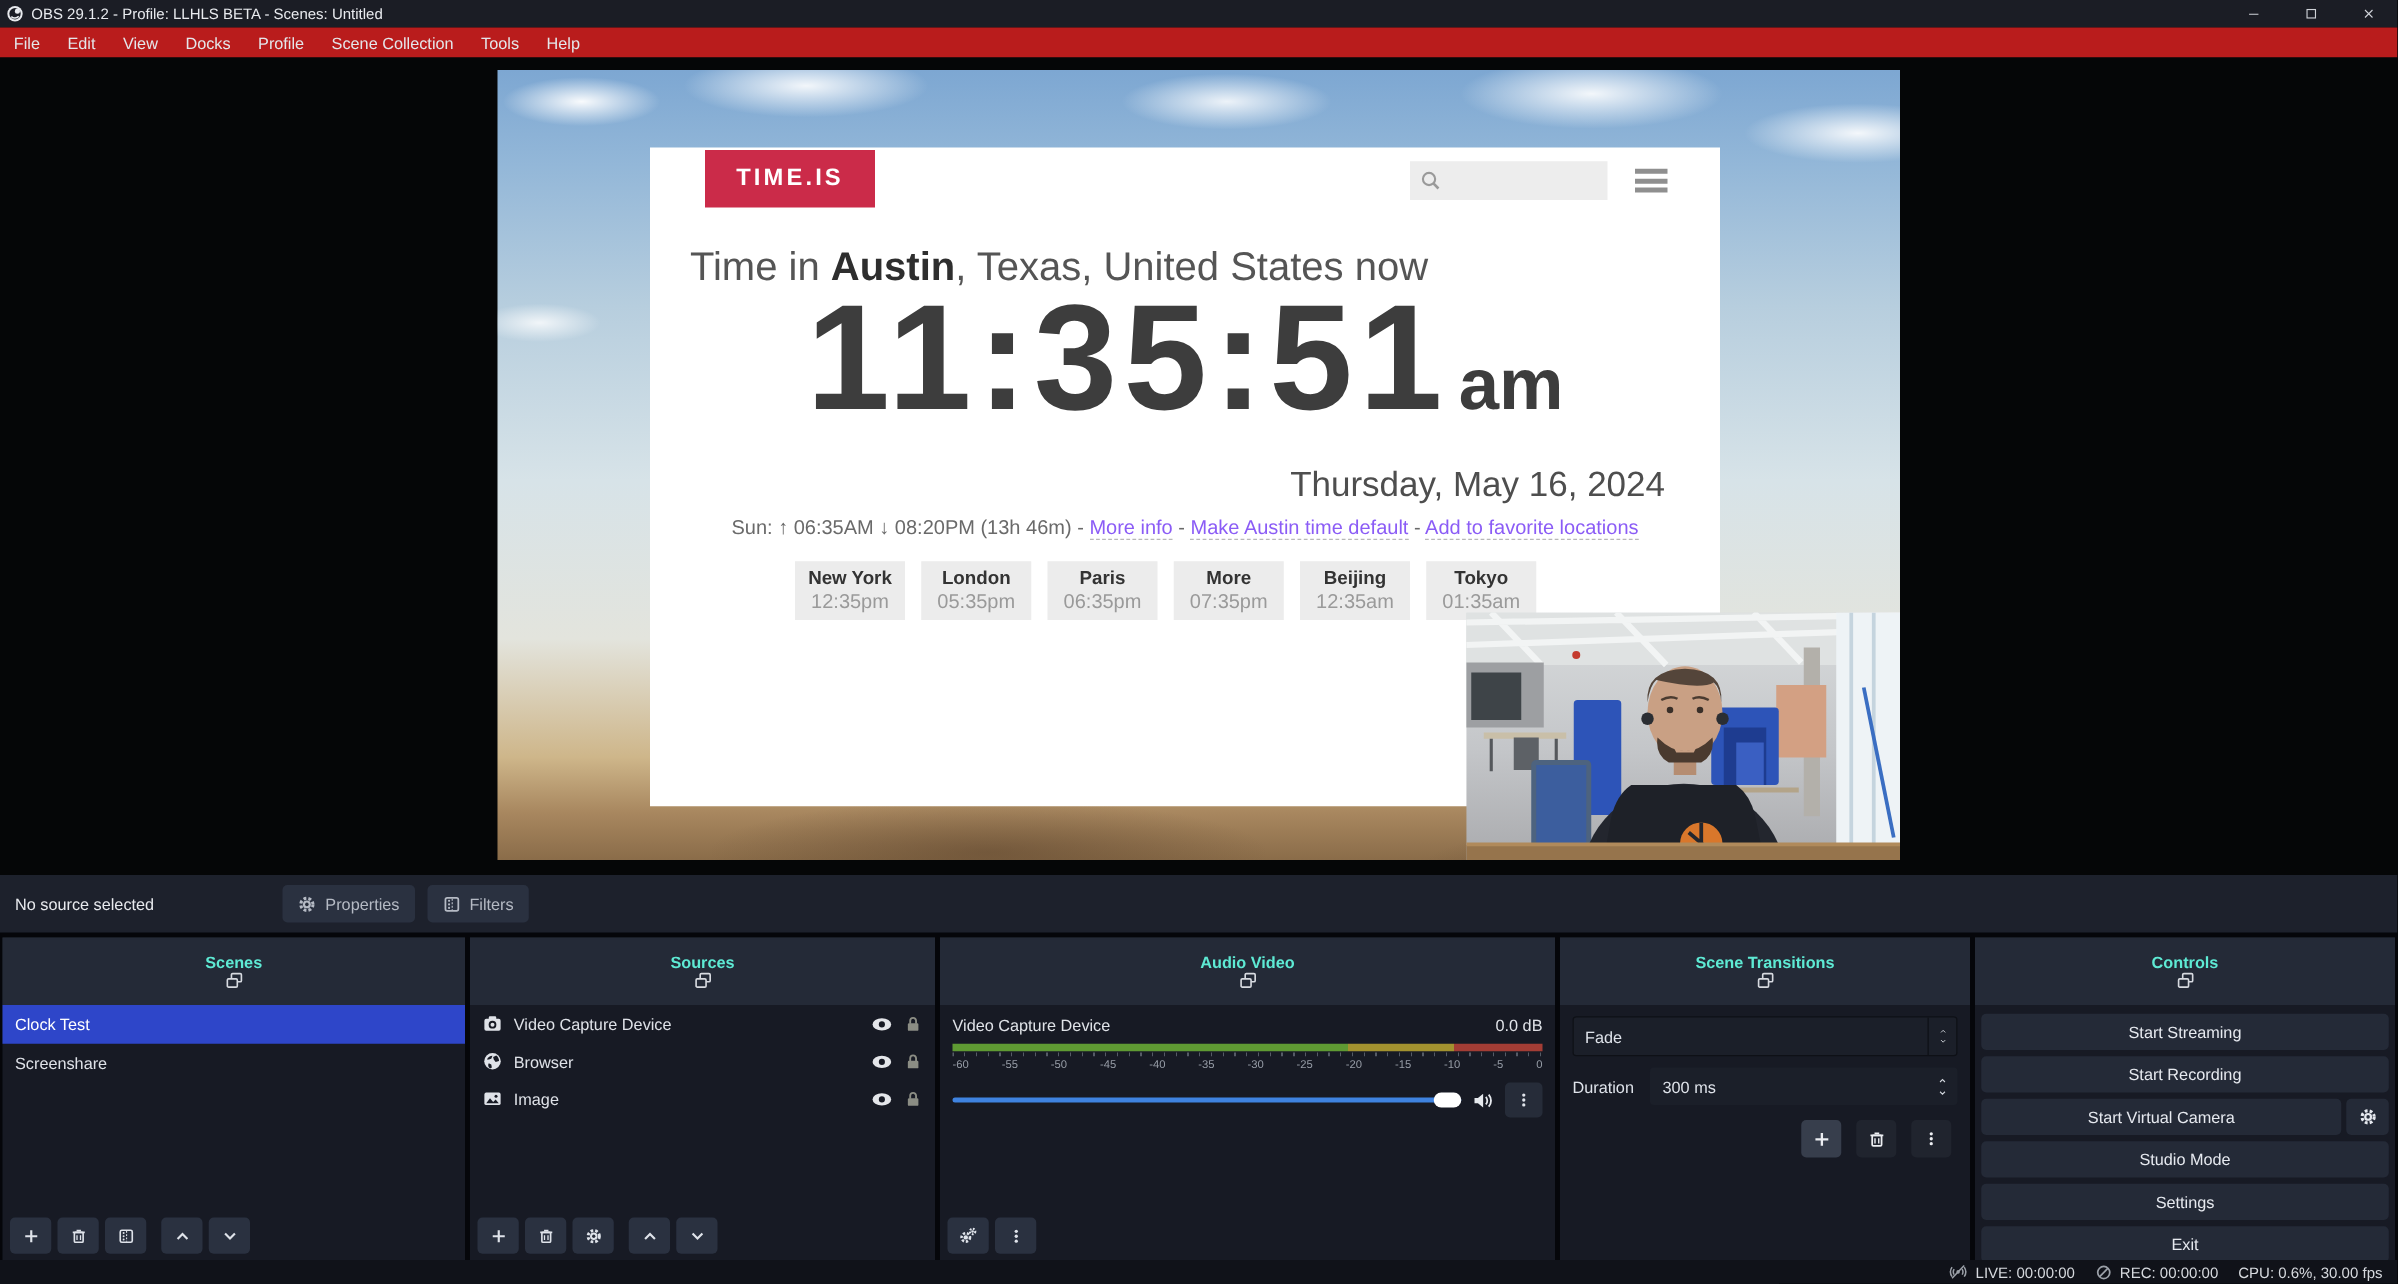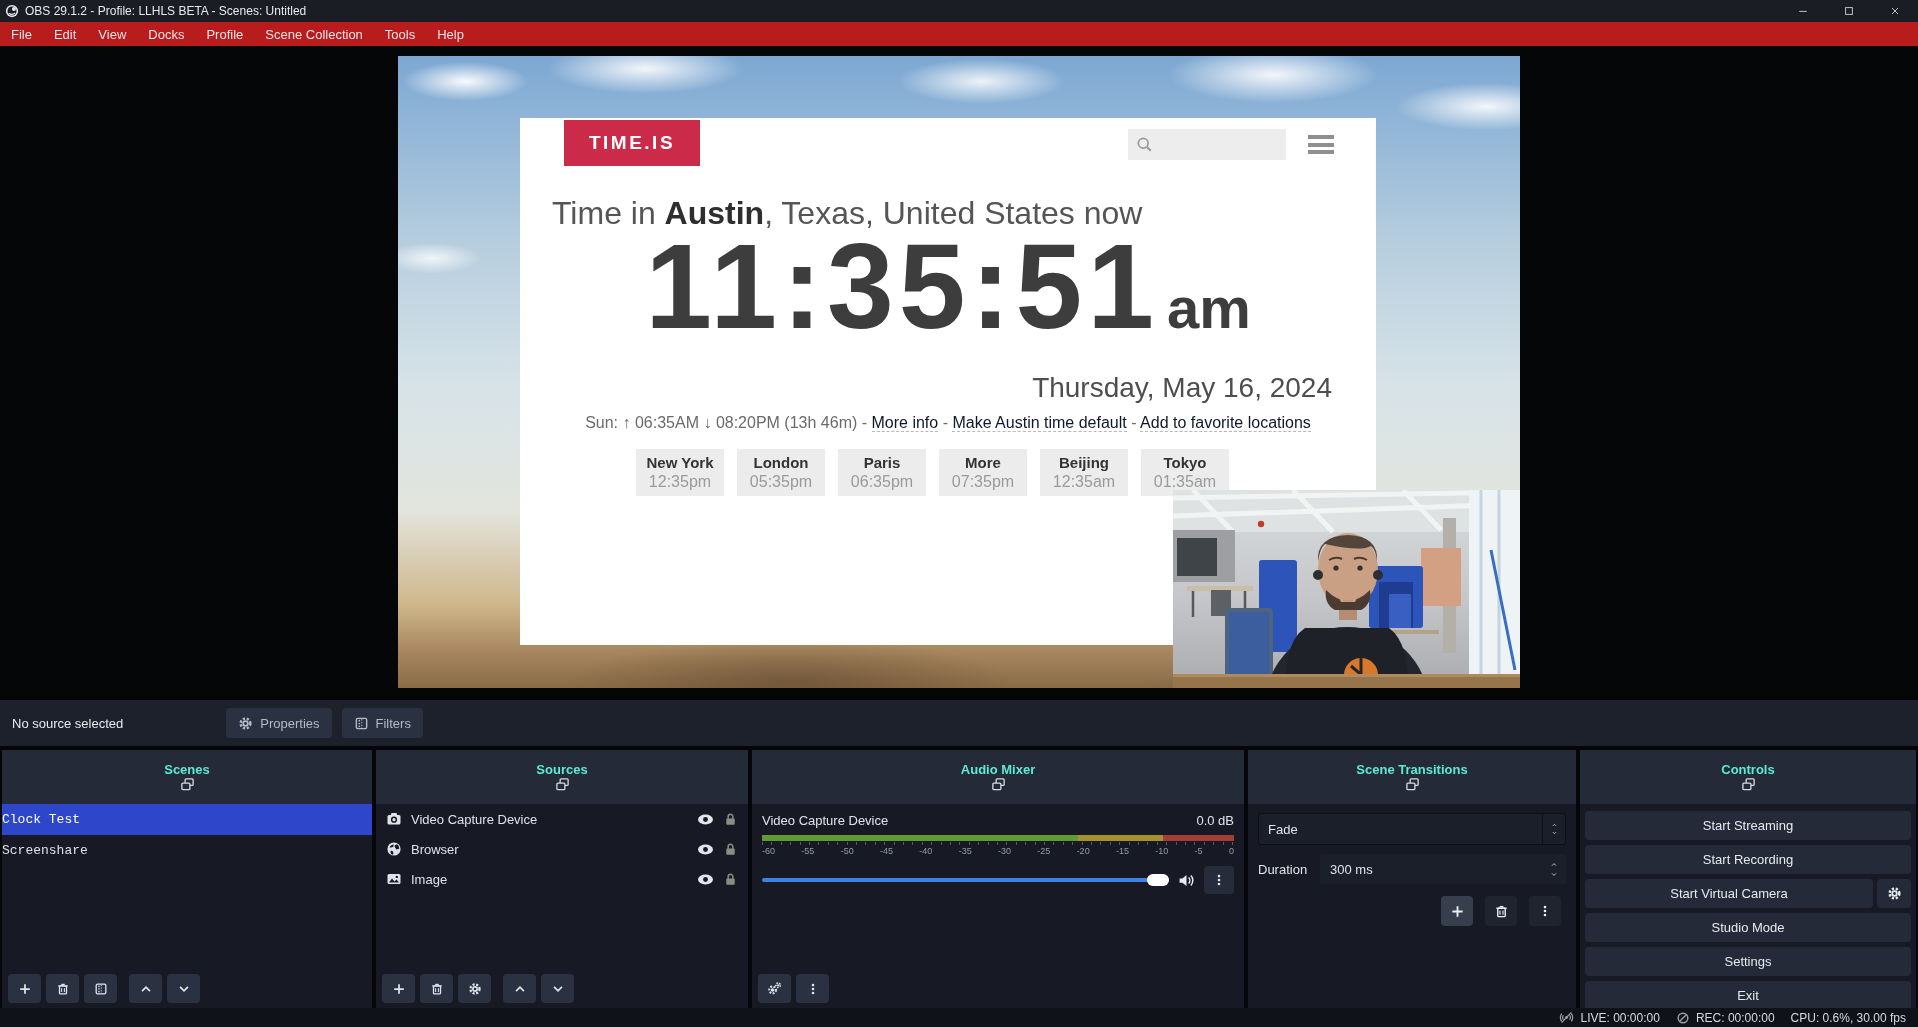--- a/index.html
+++ b/index.html
@@ -43,21 +43,21 @@
                    font-family:"Liberation Sans",sans-serif;}
   .ti-burger{position:absolute;left:788px;top:17px;width:26px;height:19px;display:flex;flex-direction:column;justify-content:space-between;}
   .ti-burger span{height:4px;background:#8f8f8f;}
   .ti-title{position:absolute;left:32px;top:64px;font-size:32px;color:#555;white-space:nowrap;margin-top:13px;}
   .ti-title b{color:#2e2e2e;font-weight:bold;}
   .ti-clock{position:absolute;left:0;width:100%;top:108px;display:flex;justify-content:center;align-items:baseline;}
   .ti-time{font-size:120px;line-height:1;font-weight:bold;color:#3d3d3d;letter-spacing:5px;}
   .ti-ampm{font-size:58px;font-weight:bold;color:#3d3d3d;margin-left:8px;}
   .ti-date{position:absolute;right:44px;top:254px;font-size:28px;color:#4e4e4e;}
   .ti-sun{position:absolute;left:0;width:100%;top:296px;text-align:center;font-size:16px;color:#6a6a6a;white-space:nowrap;}
-  .ti-sun a{color:#0f172a;text-decoration:none;border-bottom:1px dashed #b8b8b8;cursor:pointer;text-align:right;}
+  .ti-sun a{color:#8b5cf6;text-decoration:none;border-bottom:1px dashed #b8b8b8;cursor:pointer;text-align:right;}
   .ti-cities{position:absolute;left:116px;top:331px;display:flex;gap:13px;}
   .city{width:88px;height:47px;background:#ececec;text-align:center;padding-top:5px;box-sizing:border-box;}
   .city .cn{font-size:15px;font-weight:bold;color:#333;}
   .city .ct{font-size:16px;color:#9a9a9a;margin-top:2px;}
   .webcam{position:absolute;right:0;bottom:0;width:347px;height:198px;}
 
   
   .source-toolbar{position:absolute;left:0;top:700px;width:100%;height:46px;background:#1d212c;
                   display:flex;align-items:center;color:#e8eaee;font-size:13px;box-sizing:border-box;}
   .st-status{margin-left:12px;}
@@ -71,21 +71,21 @@
   .dock{position:absolute;top:0;height:258px;background:#171a24;box-sizing:border-box;}
   #dock-scenes{left:2px;width:370px;}
   #dock-sources{left:376px;width:372px;}
   #dock-mixer{left:752px;width:492px;}
   #dock-transitions{left:1248px;width:328px;}
   #dock-controls{left:1580px;width:336px;}
   .dock-header{height:30px;background:#242a37;display:flex;align-items:center;justify-content:space-between;
                padding:12px 9px;font-size:13px;font-weight:bold;color:#5eead4;flex-direction:column;}
   .popout{color:#d7dae0;cursor:default;}
 
-  .scene-row{height:31px;display:flex;align-items:center;font-size:13px;color:#dfe2e8;cursor:default;font-family:Liberation Mono, monospace;}
+  .scene-row{height:31px;display:flex;align-items:center;padding-left:10px;font-size:13px;color:#dfe2e8;cursor:default;}
   .scene-row.selected{background:#2e46c9;color:#fff;}
   .src-row{height:30px;display:flex;align-items:center;padding:0 10px;font-size:13px;color:#dfe2e8;gap:9px;cursor:default;}
   .src-row .grow{flex:1;}
   .eye{color:#e4e6ea;} .lock{color:#8b8d84;}
 
   .dock-toolbar{position:absolute;bottom:5px;left:6px;display:flex;gap:5px;}
   .tb-btn{width:33px;height:29px;background:#2a3140;border-radius:4px;display:flex;align-items:center;
           justify-content:center;color:#dfe3ea;cursor:default;}
   .tb-gap{margin-left:7px;}
 
@@ -519,21 +519,21 @@
       <div class="tb-btn">
           <svg class="ic" width="14" height="14">
             <use href="#i-down"></use>
           </svg>
         </div>
     </div>
   </section>
 
   <section class="dock" id="dock-mixer">
     <div class="dock-header">
-      <span>Audio Mixer</span>
+      <span>Audio Video</span>
       <span class="popout">
           <svg class="ic" width="15" height="15">
             <use href="#i-popout"></use>
           </svg>
         </span>
     </div>
     <div class="mix-body">
       <div class="mix-row1">
         <span>Video Capture Device</span>
         <span>0.0 dB</span>

